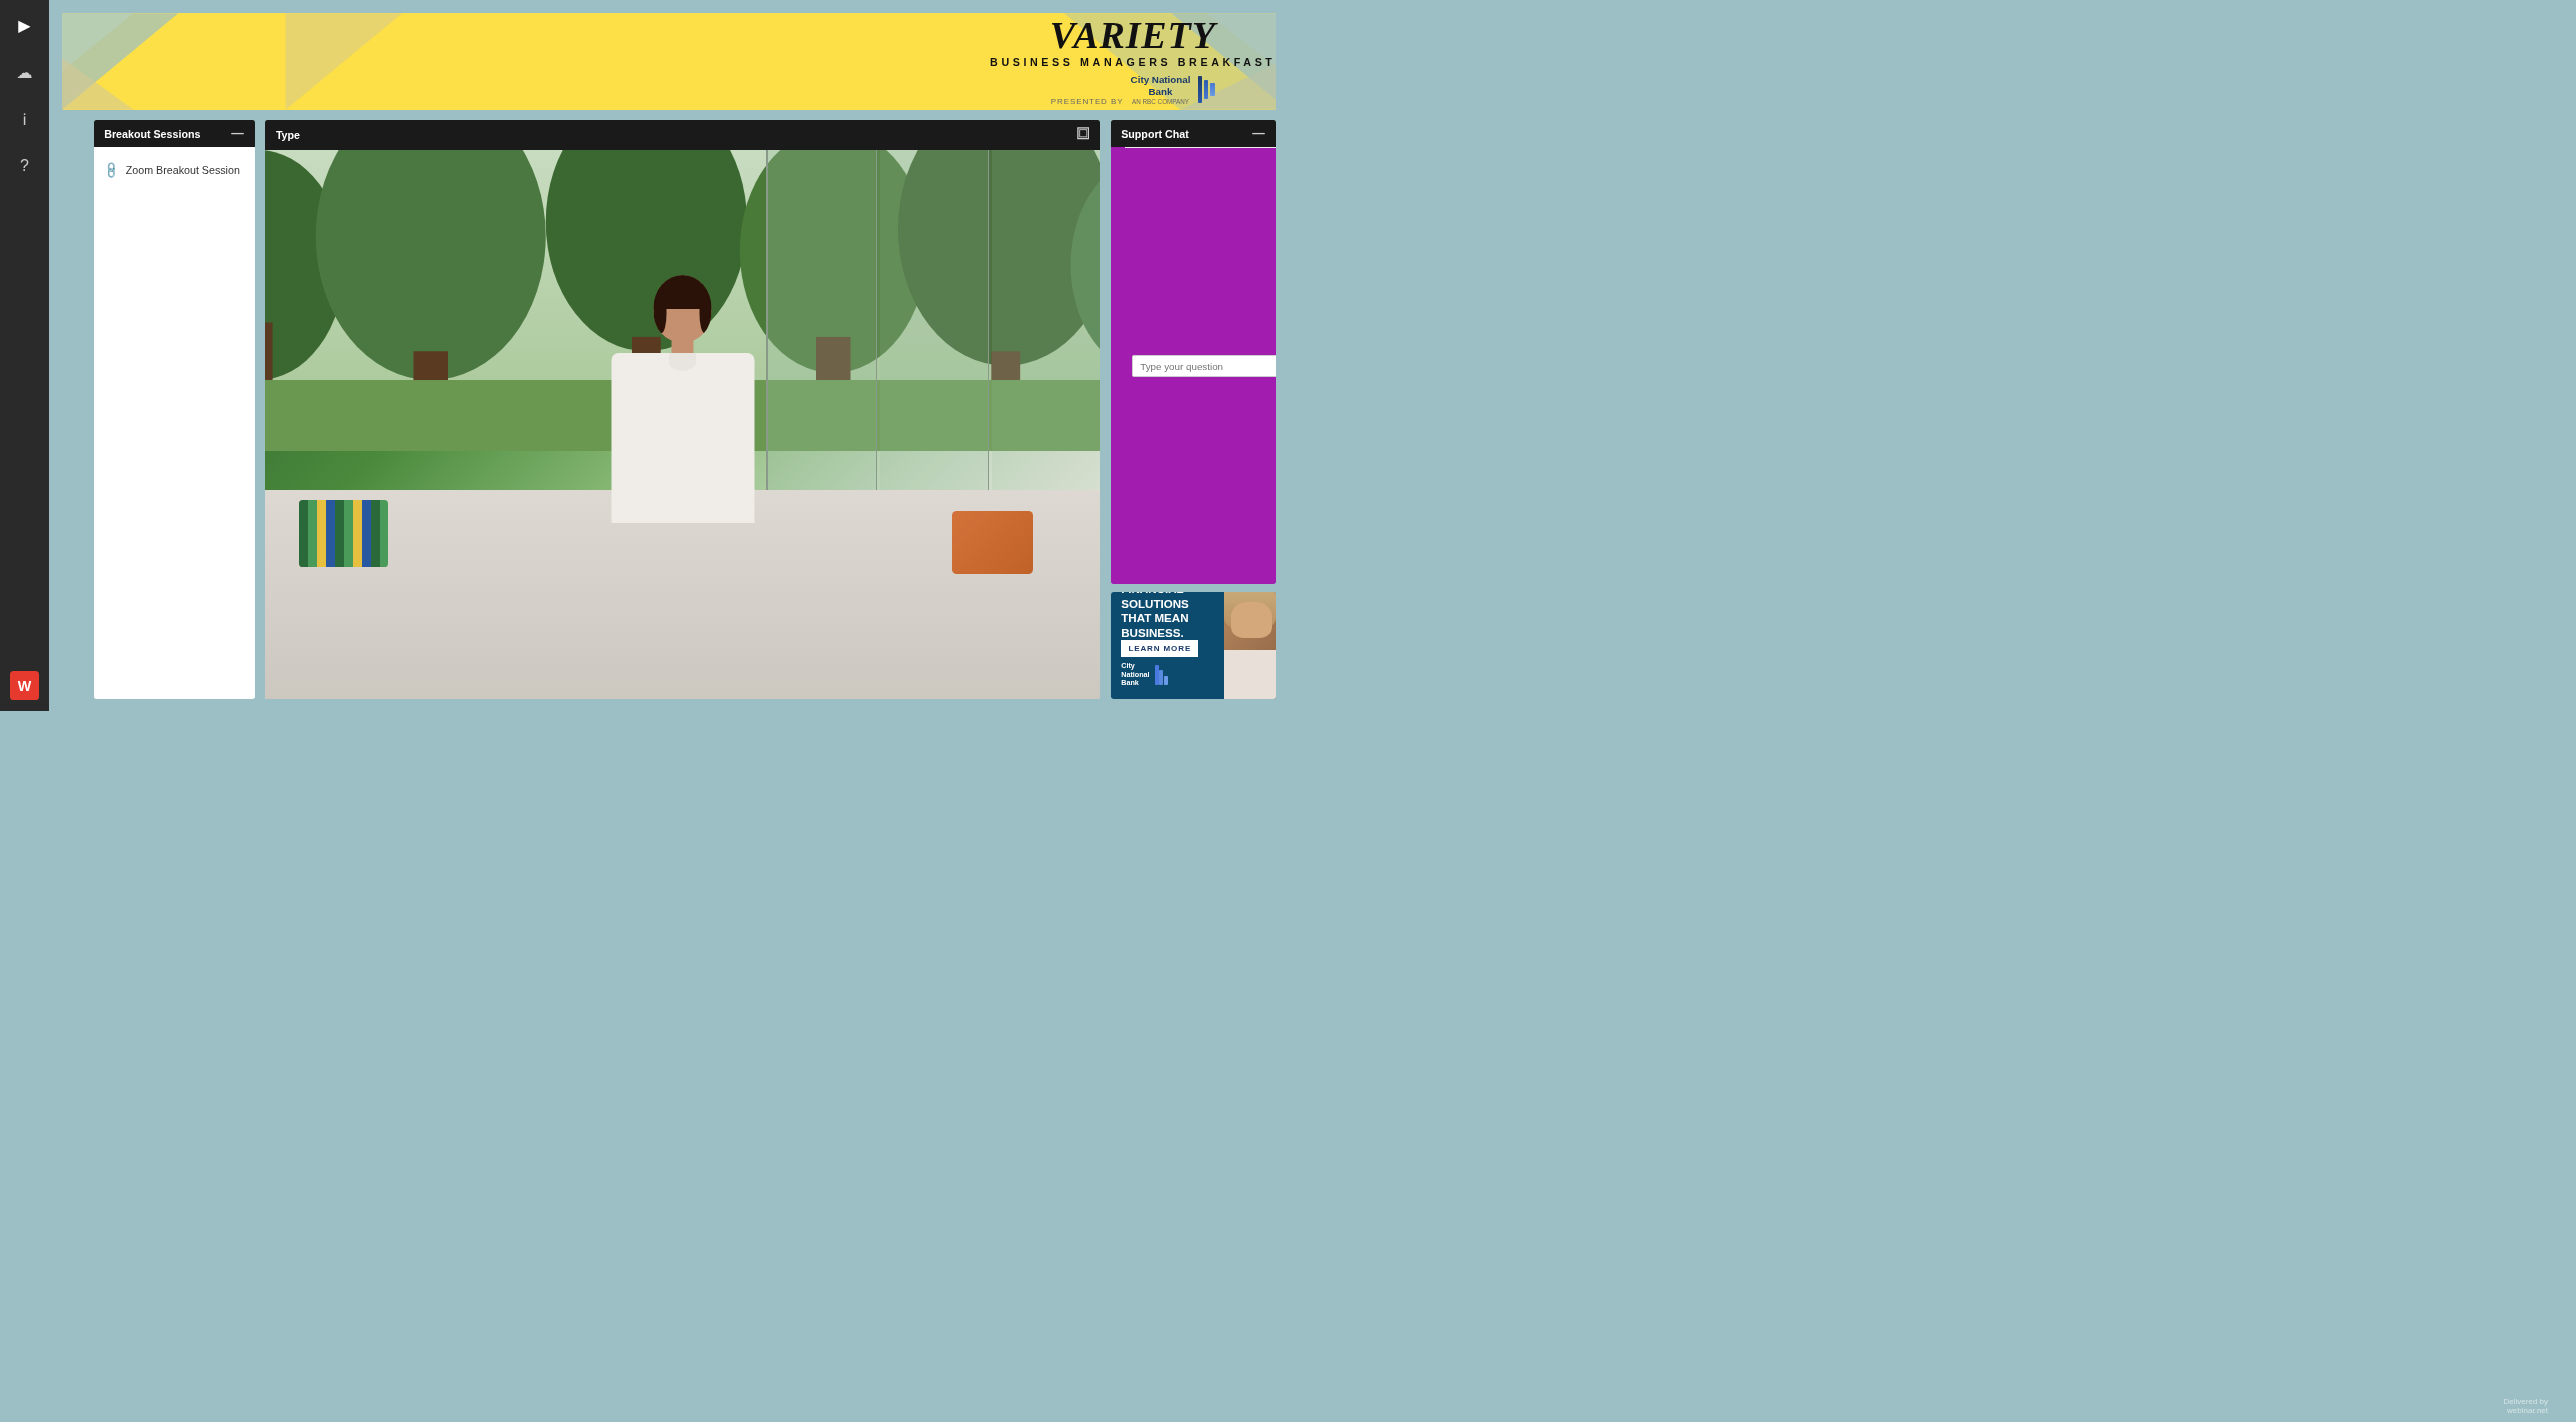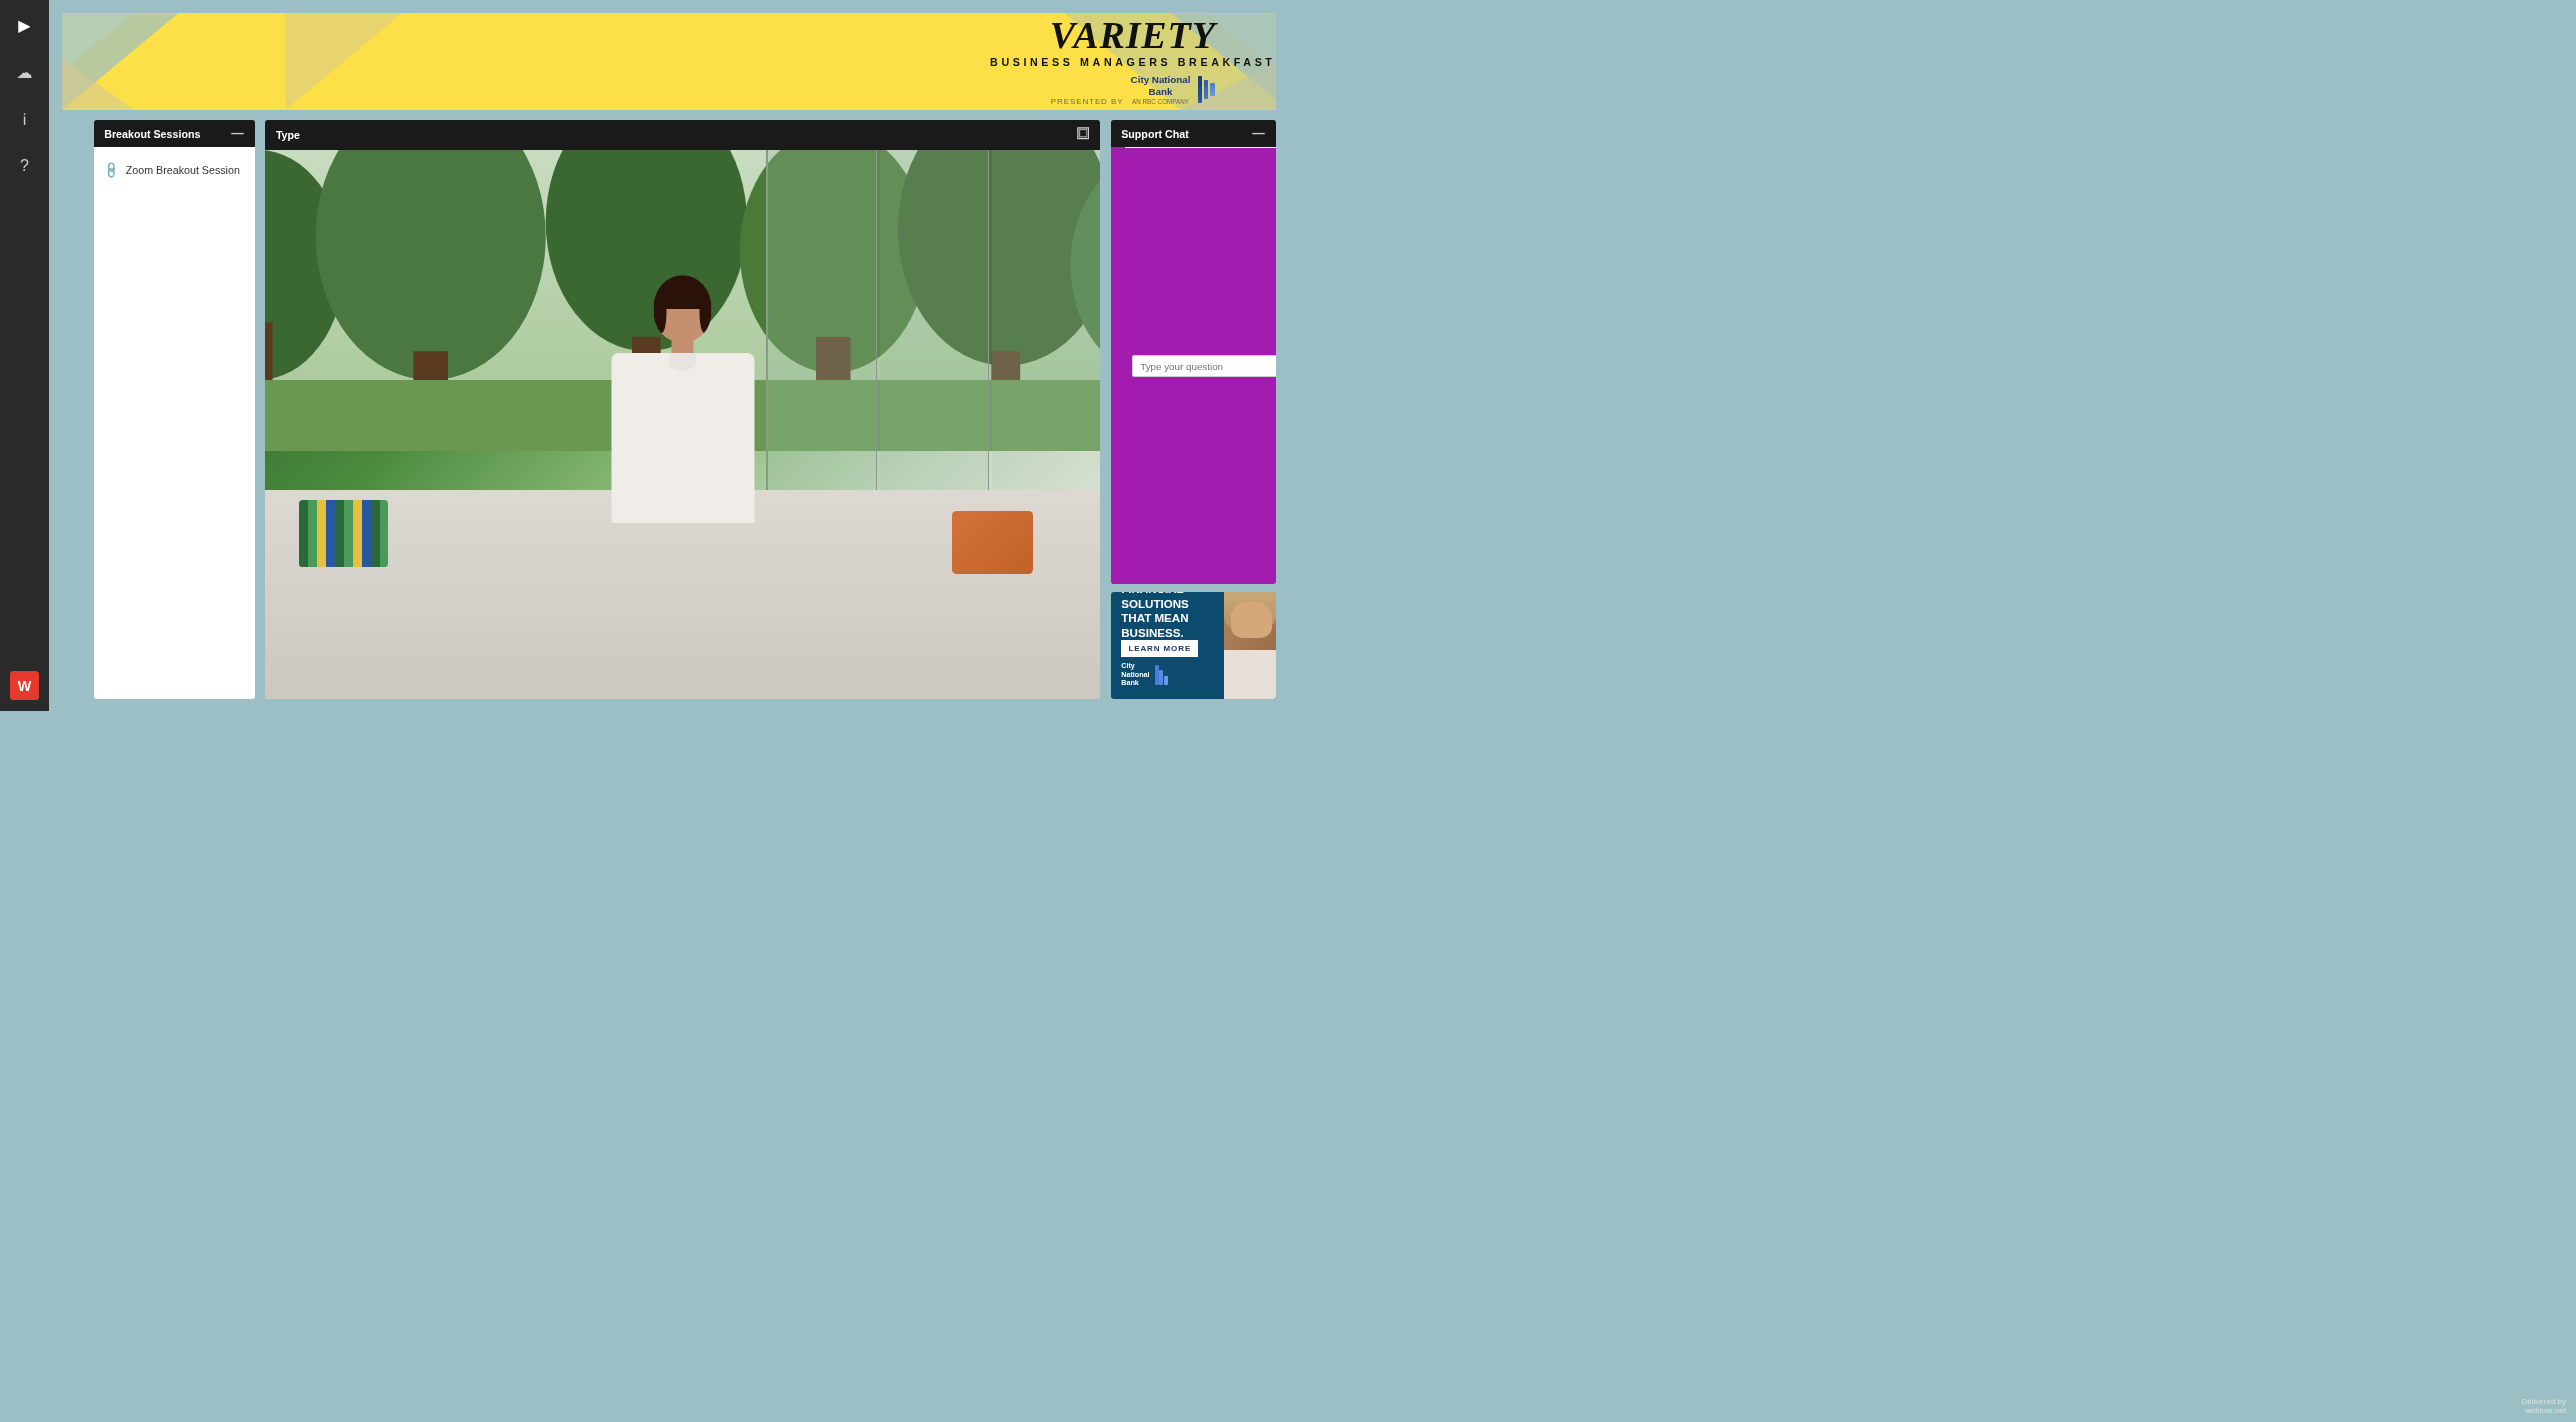--- a/index.html
+++ b/index.html
@@ -290,21 +290,21 @@
       font-weight: bold;
       cursor: pointer;
       letter-spacing: 0.9px;
       align-self: flex-start;
     }
 
     
     .footer-watermark {
       position: fixed;
       bottom: 7.2px;
-      right: 10px;
+      right: 28px;
       font-size: 8px;
       color: rgba(255,255,255,0.6);
       text-align: right;
     }
 
     
     .variety-logo {
       font-size: 38px;
       font-weight: 900;
       font-style: italic;

